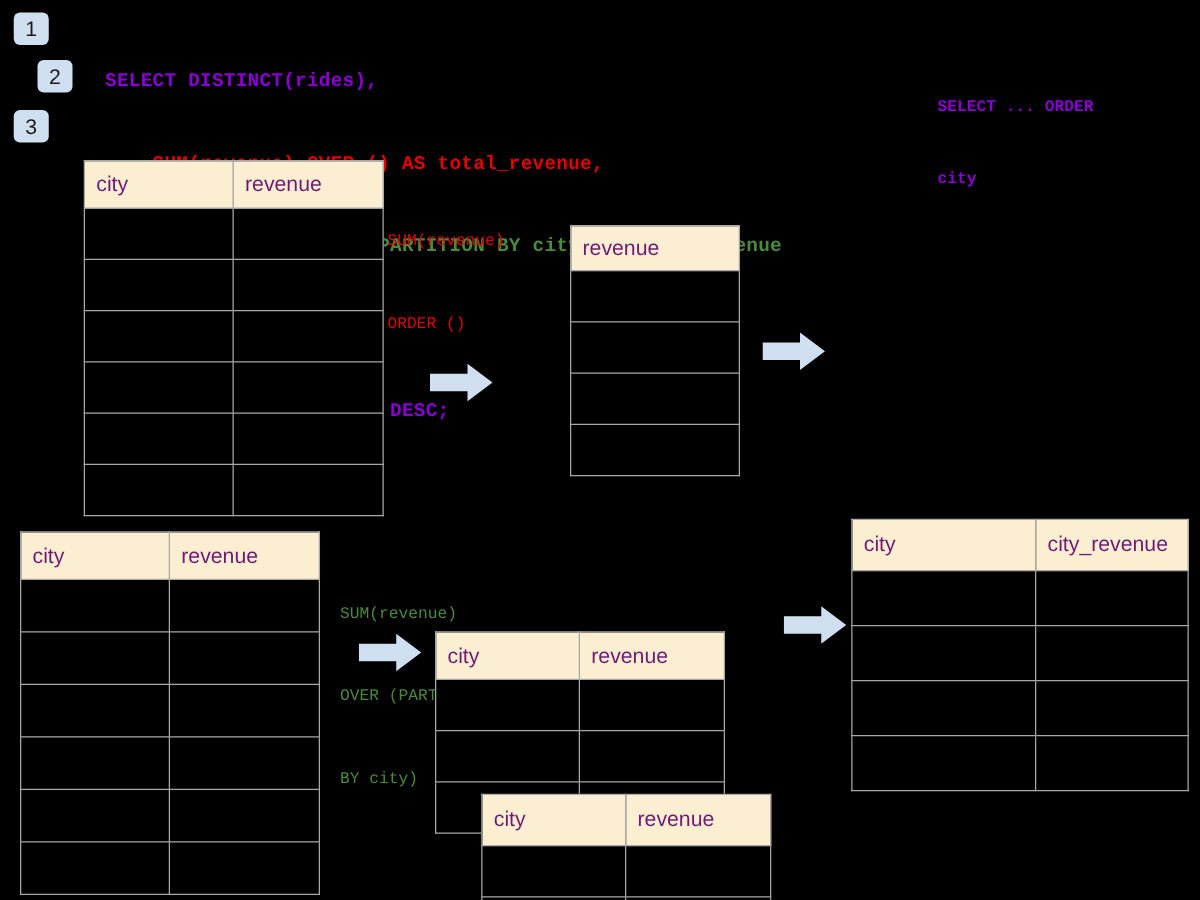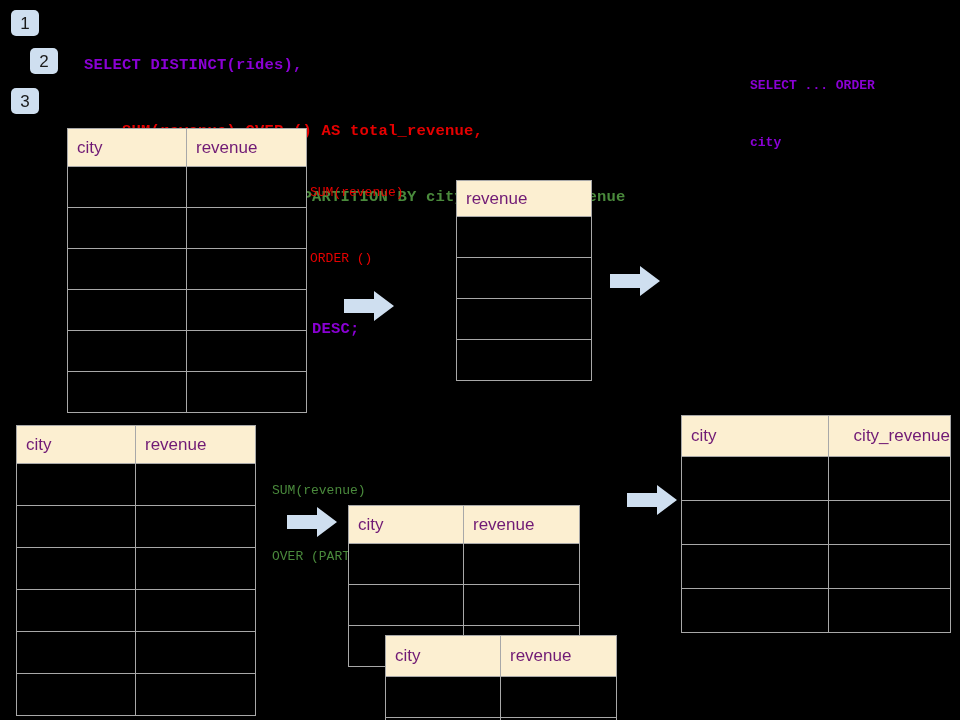--- a/index.html
+++ b/index.html
@@ -131,20 +131,21 @@
   </div>
 
   <div class="anno anno-red" style="left:310px; top:138px;">
     <div>SUM(revenue)</div>
     <div>ORDER ()</div>
   </div>
 
   <div class="anno anno-green" style="left:272px; top:436px;">
     <div>SUM(revenue)</div>
     <div>OVER (PARTITION</div>
+    <div>BY city)</div>
   </div>
 
   <table class="tbl" style="left:67px; top:128px; width:239px;">
     <tbody>
         <tr>
       <th style="width:119px; height:38px;">city</th>
       <th style="width:120px; height:38px;">revenue</th>
     </tr>
     <tr>
           <td style="height:41px;"></td>
@@ -261,21 +262,21 @@
           <td style="height:41px;"></td>
           <td></td>
         </tr>
   </tbody>
     </table>
 
   <table class="tbl" style="left:681px; top:415px; width:270px;">
     <tbody>
         <tr>
       <th style="width:135px; height:41px;">city</th>
-      <th style="width:112px; height:41px;text-align:right;">city_revenue</th>
+      <th style="width:112px; height:41px;">city_revenue</th>
     </tr>
     <tr>
           <td style="height:44px;"></td>
           <td></td>
         </tr>
     <tr>
           <td style="height:44px;"></td>
           <td></td>
         </tr>
     <tr>

